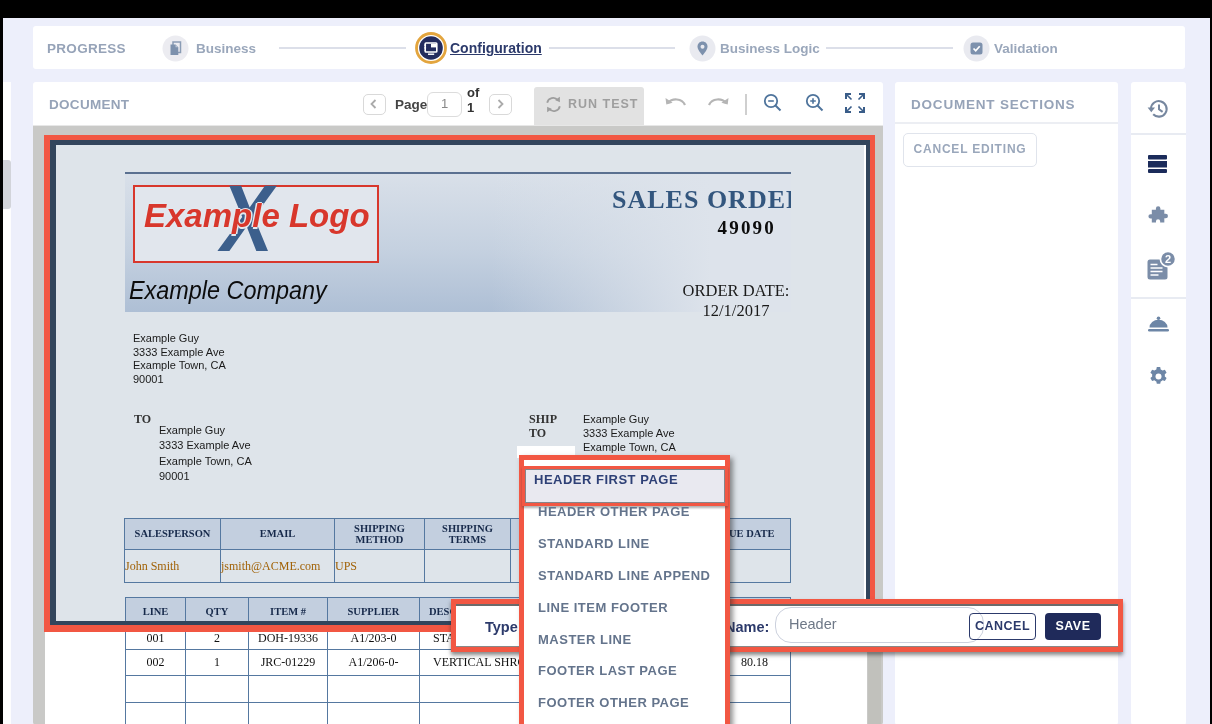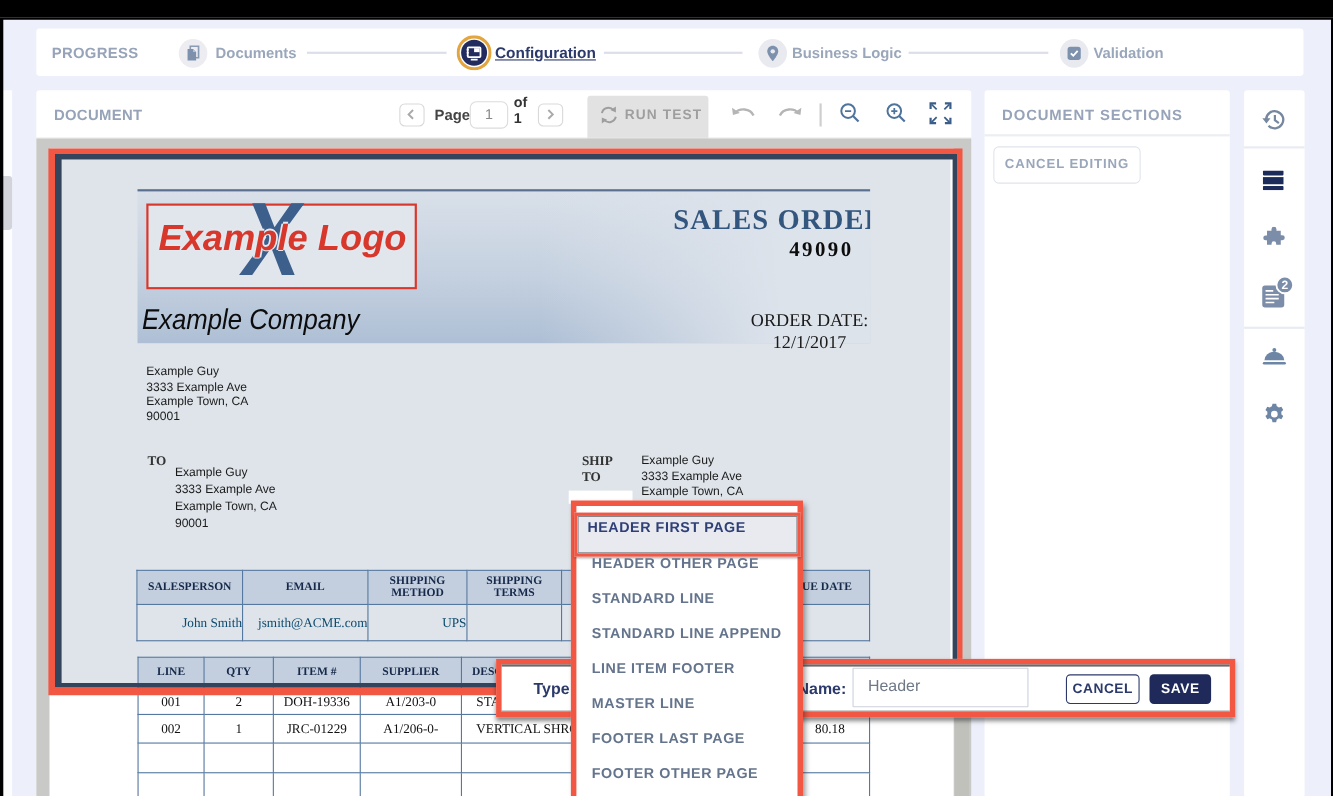--- a/index.html
+++ b/index.html
@@ -21,21 +21,21 @@
 
   <div class="panel" style="left:33px; top:10px; width:1152px; height:43px;"></div>
   <div class="abs uihead" style="left:47px; top:25px;">PROGRESS</div>
 
   <svg class="abs" style="left:162px; top:19px;" width="27" height="27" viewBox="0 0 27 27">
     <circle cx="13.5" cy="13.5" r="13" fill="#ececf1"></circle>
     <path d="M11 7 h7.5 v10.5 h-7.5 z" fill="none" stroke="#8a9cb5" stroke-width="1.5"></path>
     <path d="M8.5 9.5 h5 l2.8 2.8 v7.7 h-7.8 z" fill="#7d91ad"></path>
     <path d="M13.5 9.5 v2.8 h2.8 z" fill="#b9c4d4"></path>
   </svg>
-  <div class="abs" style="left:196px; top:25px; font-size:13.5px; font-weight:600; color:#9aa7bb;">Documents</div>
+  <div class="abs" style="left:196px; top:25px; font-size:13.5px; font-weight:600; color:#9aa7bb;">Business</div>
   <div class="abs" style="left:279px; top:31px; width:127px; height:2px; background:#dcdfe9;"></div>
 
   <svg class="abs" style="left:415px; top:16px;" width="32" height="32" viewBox="0 0 32 32">
     <circle cx="16" cy="16" r="14.5" fill="none" stroke="#e3a53e" stroke-width="2.8"></circle>
     <circle cx="16" cy="16" r="11.8" fill="#232c5e"></circle>
     <g stroke="#fff" fill="none">
       <rect x="10.2" y="11" width="11.6" height="9" rx="0.8" stroke-width="1.6"></rect>
       <rect x="16" y="11.8" width="5" height="3.6" fill="#fff" stroke="none"></rect>
       <path d="M10.2 12.5 v6" stroke-width="1.8" stroke-dasharray="1.3 1.5"></path>
       <path d="M13 22.2 h6.2" stroke-width="1.5"></path>
@@ -239,21 +239,21 @@
             <td class="td2"></td>
             <td class="td2"></td>
             <td class="td2"></td>
             <td class="td2"></td>
             <td class="td2"></td>
           </tr>
     </tbody>
       </table>
     <style>
       .th1 { border:1.2px solid #5578a0; background:#c3cfdf; color:#16294a; font-weight:bold; font-size:10.5px; text-align:center; line-height:11.5px; }
-      .td1 { border:1.2px solid #5578a0; font-size:12px; color:#0c4a6e; text-align:right;margin-top:44px; }
+      .td1 { border:1.2px solid #5578a0; font-size:12px; color:#a16207; text-align:left;margin-top:44px; }
       .td2 { border:1.2px solid #5578a0; font-size:12px; color:#111; text-align:center; }
       .trw td { background:#fff; }
     </style>
   </div>
 
   <div class="abs" style="left:44px; top:119px; width:831px; height:497px; border:5px solid #f25743; border-bottom-width:7px; border-left-width:6px; z-index:20;">
     <div style="position:absolute; inset:0; border:5px solid #32455c; border-bottom-width:4px; border-right-width:4px; border-left-width:6px;"></div>
   </div>
 
   <div class="panel" style="left:895px; top:66px; width:223px; height:643px;"></div>
@@ -298,21 +298,21 @@
 
   <svg class="abs" style="left:1148px; top:350px;" width="21" height="21" viewBox="0 0 21 21">
     <path d="M8.8 1 h3.4 l0.5 2.4 a7 7 0 0 1 1.9 1.1 l2.3 -0.8 l1.7 3 l-1.8 1.6 a7 7 0 0 1 0 2.2 l1.8 1.6 l-1.7 3 l-2.3 -0.8 a7 7 0 0 1 -1.9 1.1 l-0.5 2.4 H8.8 l-0.5 -2.4 a7 7 0 0 1 -1.9 -1.1 l-2.3 0.8 l-1.7 -3 l1.8 -1.6 a7 7 0 0 1 0 -2.2 L2.4 6.7 l1.7 -3 l2.3 0.8 a7 7 0 0 1 1.9 -1.1 z" fill="#6d86a6"></path>
     <circle cx="10.5" cy="10.5" r="3" fill="#fff"></circle>
   </svg>
 
   <div class="abs" style="left:451px; top:583px; width:672px; height:53px; border:5px solid #f25743; background:#fff; box-shadow:0 3px 4px rgba(40,40,40,0.55); z-index:30;">
     <div style="position:absolute; inset:0; border-top:2px solid #6b6b6b; border-bottom:1px solid #888;"></div>
     <div class="abs" style="left:29px; top:15px; font-size:14.5px; font-weight:bold; color:#2c3a6b;">Type</div>
     <div class="abs" style="left:269px; top:15px; font-size:14.5px; font-weight:bold; color:#2c3a6b;">Name:</div>
-    <div class="abs" style="left:319px; top:3px; width:160px; height:36px; border:1.5px solid #ccd1dd; border-radius:1px; font-size:14.5px; color:#6e7887; line-height:33px; padding-left:13px; color:#6e7887;">Header</div>
+    <div class="abs" style="left:319px; top:3px; width:209px; height:36px; border:1.5px solid #ccd1dd; border-radius:16px; font-size:14.5px; color:#6e7887; line-height:33px; padding-left:13px; color:#6e7887;">Header</div>
     <div class="abs" style="left:513px; top:9px; width:67px; height:27px; border:1.5px solid #2c3a6b; border-radius:4px; text-align:center; line-height:24px; font-size:12.5px; font-weight:bold; color:#2c3a6b; letter-spacing:0.5px;">CANCEL</div>
     <div class="abs" style="left:589px; top:9px; width:56px; height:27px; background:#1f2a5a; border-radius:4px; text-align:center; line-height:27px; font-size:12.5px; font-weight:bold; color:#fff; letter-spacing:0.5px;">SAVE</div>
   </div>
 
   <div class="abs" style="left:517px; top:430px; width:58px; height:12px; background:#fff; z-index:35;"></div>
 
   <div class="abs" style="left:519px; top:439px; width:211px; height:275px; border:5px solid #f25743; background:#fff; box-shadow:3px 3px 5px rgba(40,40,40,0.5); z-index:40;">
     <div class="abs" style="left:-2px; top:6px; width:206px; height:40px; border:3px solid #f25743; background:#e9e9f0; box-shadow:inset 0 0 0 1px #85858a, 0 2px 2px rgba(60,60,60,0.4); font-size:13px; font-weight:bold; color:#2e4076; letter-spacing:0.5px; line-height:22px; padding-left:9px; overflow:hidden;">HEADER FIRST PAGE</div>
     <div class="dditem abs" style="top:44px;">HEADER OTHER PAGE</div>
     <div class="dditem abs" style="top:76px;">STANDARD LINE</div>

